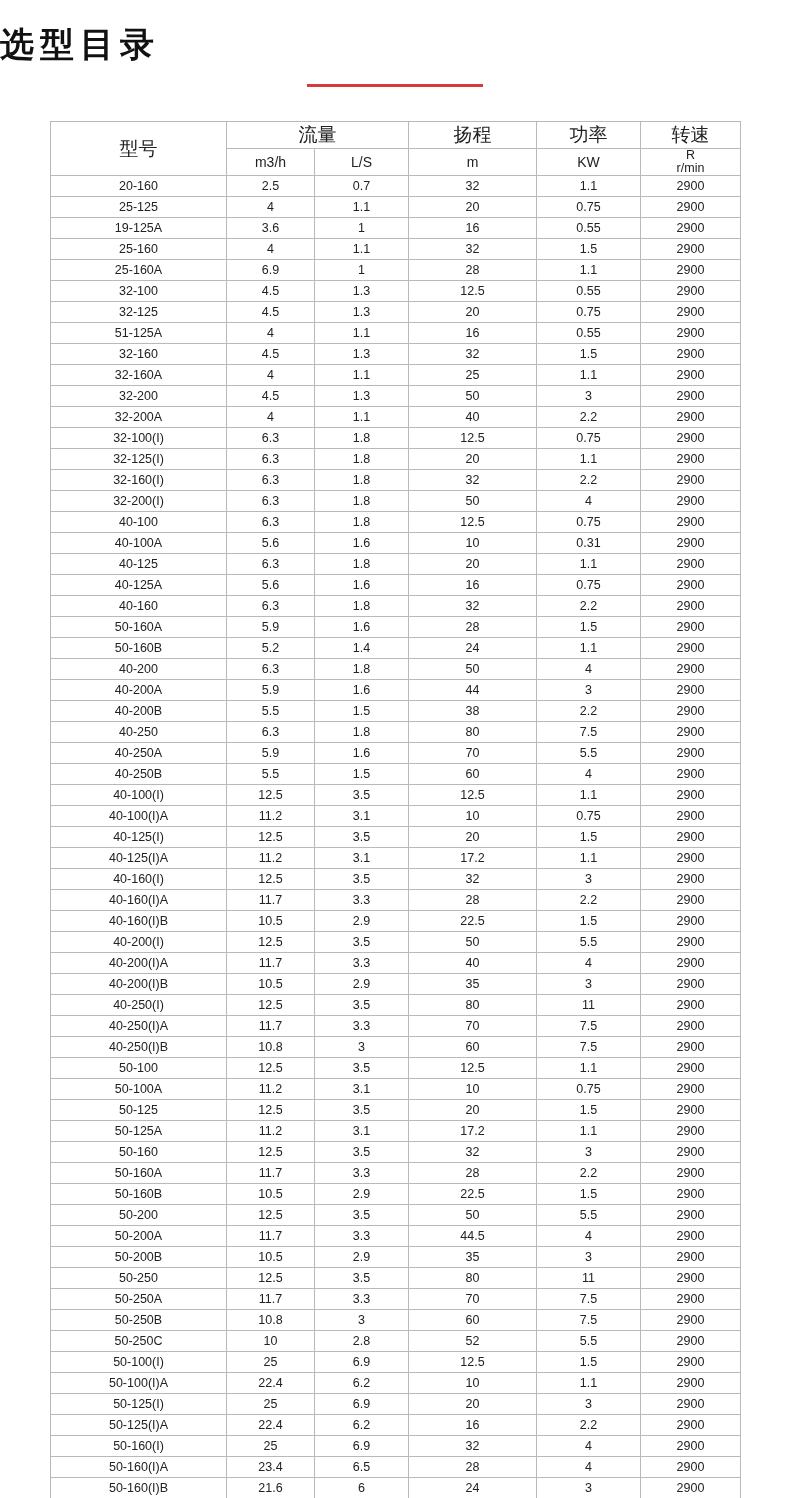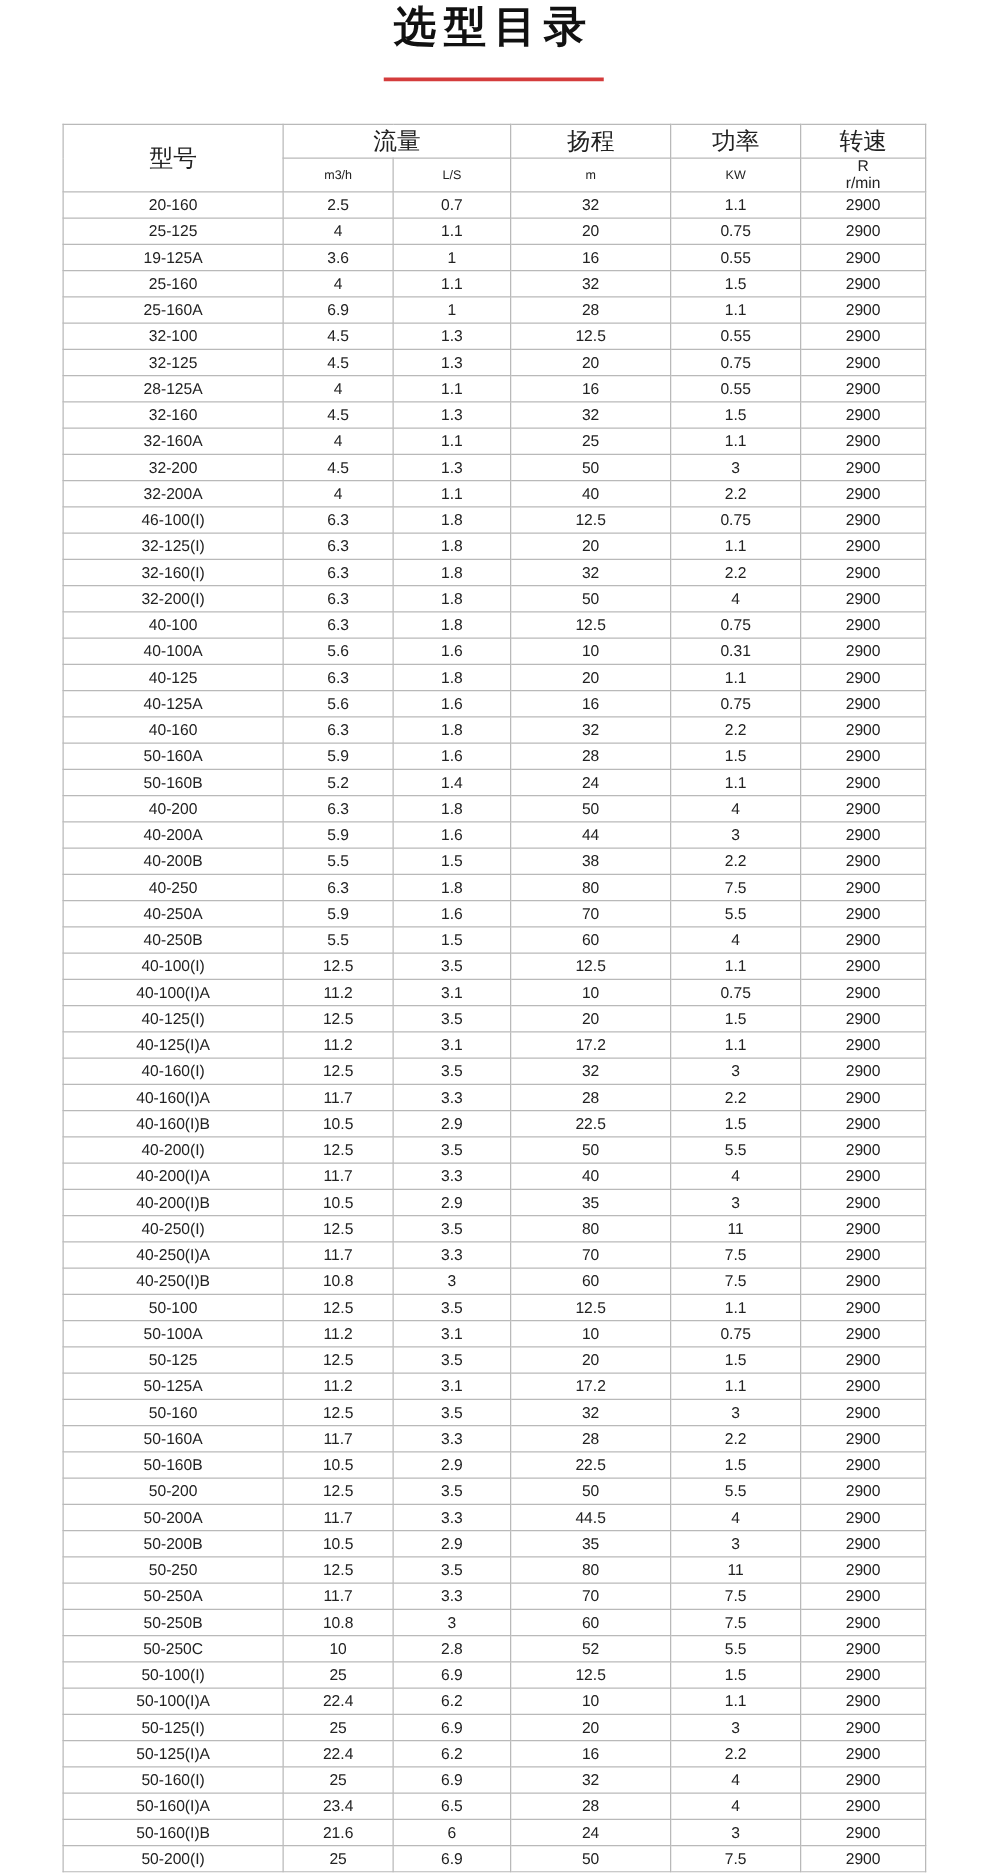--- a/index.html
+++ b/index.html
@@ -12,22 +12,21 @@
     min-height: 1498px;
     font-family: "Liberation Sans", sans-serif;
     color: #222;
   }
   .page {
     width: 790px;
     box-sizing: border-box;
     padding: 0;
   }
   .title-block {
-    text-align: center;
-    padding-top: 0;
+    padding-top: 22px;
   }
   .page-title {
     font-size: 34px;
     font-weight: bold;
     letter-spacing: 6px;
     color: #111;
     margin: 0;
     line-height: 1.3;
   }
   .title-rule {
@@ -61,21 +60,21 @@
   .col-q1 { width: 88px; }
   .col-q2 { width: 94px; }
   .col-head { width: 128px; }
   .col-power { width: 104px; }
   .col-speed { width: 100px; }
 
   .hdr-main {
     font-size: 19px;
   }
   .hdr-sub {
-    font-size: 10px;
+    font-size: 14px;
   }
   .rpm-top, .rpm-bot {
     line-height: 1.05;
     font-size: 12.5px;
   }
   .nowrap { white-space: nowrap; }
 </style>
 </head>
 <body>
 
@@ -166,21 +165,21 @@
           </tr>
           <tr>
             <td class="nowrap">32-125</td>
             <td class="nowrap">4.5</td>
             <td class="nowrap">1.3</td>
             <td class="nowrap">20</td>
             <td class="nowrap">0.75</td>
             <td class="nowrap">2900</td>
           </tr>
           <tr>
-            <td class="nowrap">28-125A</td>
+            <td class="nowrap">51-125A</td>
             <td class="nowrap">4</td>
             <td class="nowrap">1.1</td>
             <td class="nowrap">16</td>
             <td class="nowrap">0.55</td>
             <td class="nowrap">2900</td>
           </tr>
           <tr>
             <td class="nowrap">32-160</td>
             <td class="nowrap">4.5</td>
             <td class="nowrap">1.3</td>
@@ -206,21 +205,21 @@
           </tr>
           <tr>
             <td class="nowrap">32-200A</td>
             <td class="nowrap">4</td>
             <td class="nowrap">1.1</td>
             <td class="nowrap">40</td>
             <td class="nowrap">2.2</td>
             <td class="nowrap">2900</td>
           </tr>
           <tr>
-            <td class="nowrap">46-100(I)</td>
+            <td class="nowrap">32-100(I)</td>
             <td class="nowrap">6.3</td>
             <td class="nowrap">1.8</td>
             <td class="nowrap">12.5</td>
             <td class="nowrap">0.75</td>
             <td class="nowrap">2900</td>
           </tr>
           <tr>
             <td class="nowrap">32-125(I)</td>
             <td class="nowrap">6.3</td>
             <td class="nowrap">1.8</td>

